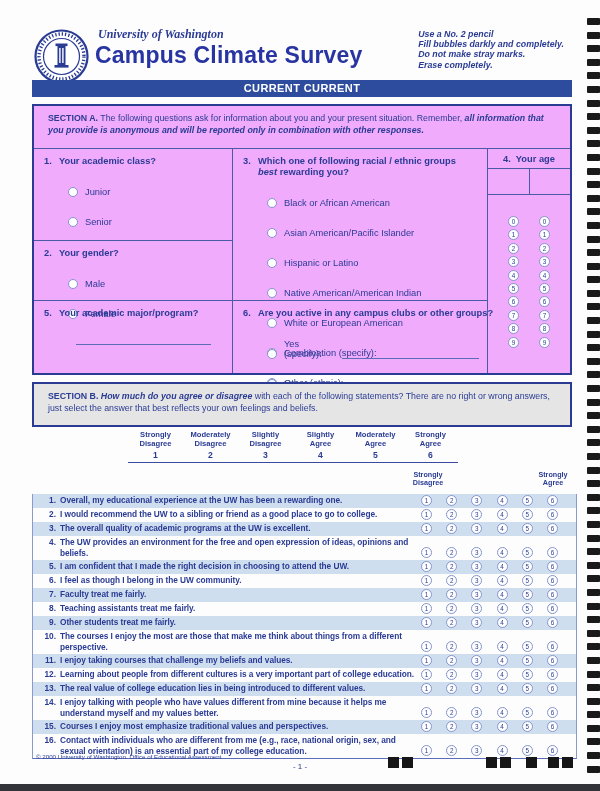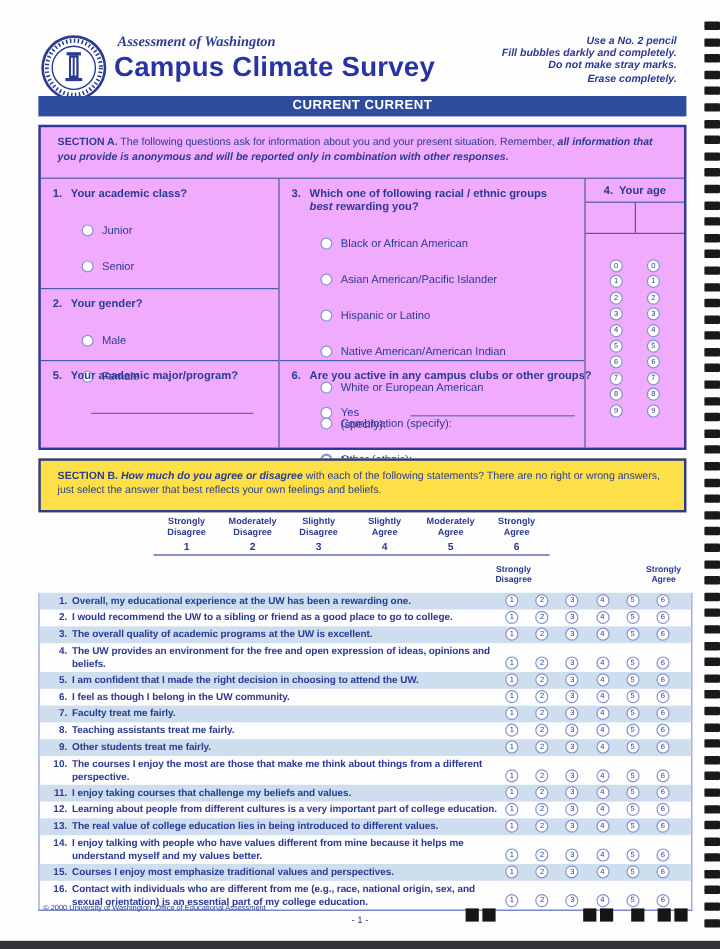--- a/index.html
+++ b/index.html
@@ -4,21 +4,21 @@
 <style>
   * { margin:0; padding:0; box-sizing:border-box; }
   html,body { background:#fff; }
   body { width:600px; height:791px; font-family:"Liberation Sans",sans-serif; }
   .page { position:relative; width:600px; height:791px; background:#fdfdfd; overflow:hidden; color:#2a3b94; }
 
   
   .seal { position:absolute; left:34px; top:29px; width:55px; height:55px; }
   .univ-name { position:absolute; left:98px; top:27px; font-family:"Liberation Serif",serif; font-style:italic; font-weight:bold; font-size:12px; color:#2a3b94; }
   .survey-title { position:absolute; left:95px; top:42px; font-size:23px; font-weight:bold; color:#2734a2; letter-spacing:0.2px; }
-  .pencil { position:absolute; right:36px; top:29px; text-align:right; font-style:italic; font-weight:bold; font-size:8.8px; line-height:10.2px; color:#2a3b94; }
+  .pencil { position:absolute; right:36px; top:29px; text-align:left; font-style:italic; font-weight:bold; font-size:8.8px; line-height:10.2px; color:#2a3b94; }
 
   .banner { position:absolute; left:32px; top:80px; width:540px; height:17px; background:#2e4c9e; color:#fff; font-weight:bold; font-size:11px; text-align:center; line-height:17px; letter-spacing:0.4px; }
 
   
   .section-a { position:absolute; left:32px; top:104px; width:540px; height:271px; border:2px solid #2a3b94; background:#f0abfc; }
   .sa-intro { height:43px; padding:7px 12px 0 14px; font-size:8.8px; line-height:11.5px; border-bottom:1px solid #4a5aa8; }
   .sec-label { font-weight:bold; }
   .emph { font-weight:bold; font-style:italic; }
   .sa-grid { display:flex; height:224px; }
   .sa-col-left { width:198px; display:flex; flex-direction:column; }
@@ -28,36 +28,36 @@
   .cell-q1 { height:92px; border-bottom:1px solid #4a5aa8; }
   .cell-q2 { height:60px; border-bottom:1px solid #4a5aa8; }
   .cell-q5 { flex:1; }
   .cell-q3 { height:152px; border-bottom:1px solid #4a5aa8; }
   .cell-q6 { flex:1; }
   .qhead { display:flex; font-weight:bold; font-size:9.3px; line-height:11px; color:#2a3b94; }
   .qnum { width:15px; flex:none; }
   .cell-q3 .qtext { max-width:212px; }
   .cell-q6 .qtext { white-space:nowrap; }
   .opts { margin:9px 0 0 24px; }
-  .opt { display:flex; align-items:flex-start; margin:20px 0; }
+  .opt { display:flex; align-items:flex-end; margin:20px 0; }
   .radio { width:10px; height:10px; flex:none; border:1.2px solid #8494cc; border-radius:50%; margin-right:7px; background:#fff; }
   .optlab { font-size:9.3px; }
   .spec-line { width:168px; border-bottom:1.4px solid #5b6cb8; margin:6px 14px 0 auto; height:6px; }
   .yes-line { display:inline-block; width:148px; border-bottom:1.2px solid #5b6cb8; height:8px; margin-left:6px; }
   .write-line { width:135px; border-bottom:1.4px solid #5b6cb8; margin:20px 0 0 32px; height:6px; }
   .age-head { height:20px; border-bottom:1px solid #4a5aa8; display:flex; justify-content:center; gap:5px; align-items:center; font-weight:bold; font-size:9.3px; }
   .age-write { height:26px; border-bottom:1px solid #4a5aa8; display:flex; }
   .age-cell { flex:1; }
   .age-cell + .age-cell { border-left:1px solid #4a5aa8; }
   .age-bubbles { display:flex; justify-content:space-evenly; padding-top:21px; }
   .digit-col { display:flex; flex-direction:column; gap:2.4px; align-items:center; }
   .bubble { width:11px; height:11px; flex:none; border:1px solid #8494cc; border-radius:50%; font-size:6.3px; color:#2a3b94; display:flex; align-items:center; justify-content:center; background:#fff; }
 
   
-  .section-b { position:absolute; left:32px; top:382px; width:540px; height:45px; border:2px solid #2a3b94; padding:7px 12px 0 14px; font-size:8.8px; line-height:11.5px; background:#fde047; }
+  .section-b { position:absolute; left:32px; top:382px; width:540px; height:45px; border:2px solid #2a3b94; padding:7px 12px 0 14px; font-size:8.8px; line-height:11.5px; background:#e5e5e5; }
   .legend { position:absolute; left:128px; top:431px; width:330px; display:flex; }
   .legend-col { width:55px; text-align:center; font-weight:bold; font-size:7.6px; line-height:8.6px; border-bottom:1.4px solid #3a4aa0; padding-bottom:2px; }
   .legend-val { font-size:8.6px; margin-top:3px; }
   .grid-head { position:absolute; width:44px; text-align:center; font-weight:bold; font-size:7.2px; line-height:8px; }
   .grid-head.left { left:406px; top:471px; }
   .grid-head.right { left:531px; top:471px; }
 
   .stmts { position:absolute; left:32px; top:494px; width:545px; border-left:1px solid #8a9ace; border-right:1px solid #8a9ace; border-bottom:1px solid #5b6cb8; }
   .stmt-row { display:flex; align-items:flex-end; padding:1px 0 1px 6px; min-height:12.5px; }
   .stmt-row.shaded { background:#cfdeef; }
@@ -86,21 +86,21 @@
   <svg class="seal" viewBox="0 0 55 55">
     <circle cx="27.5" cy="27.5" r="26" fill="#ffffff" stroke="#2a3b94" stroke-width="2.2"></circle>
     <circle cx="27.5" cy="27.5" r="22.5" fill="none" stroke="#2a3b94" stroke-width="3.4" stroke-dasharray="1.3 2"></circle>
     <circle cx="27.5" cy="27.5" r="18" fill="none" stroke="#2a3b94" stroke-width="1.2"></circle>
     <rect x="23.5" y="17" width="8" height="19" fill="#2a3b94"></rect>
     <rect x="21.5" y="14.5" width="12" height="2.6" fill="#2a3b94"></rect>
     <rect x="20.5" y="36" width="14" height="2.6" fill="#2a3b94"></rect>
     <rect x="25.2" y="19" width="1.4" height="15" fill="#ffffff"></rect>
     <rect x="28.2" y="19" width="1.4" height="15" fill="#ffffff"></rect>
   </svg>
-  <div class="univ-name">Assessment of Washington</div>
+  <div class="univ-name">University of Washington</div>
   <div class="survey-title">Campus Climate Survey</div>
   <div class="pencil">
     <div>Use a No. 2 pencil</div>
     <div>Fill bubbles darkly and completely.</div>
     <div>Do not make stray marks.</div>
     <div>Erase completely.</div>
   </div>
 
   <div class="banner">CURRENT CURRENT</div>
 

